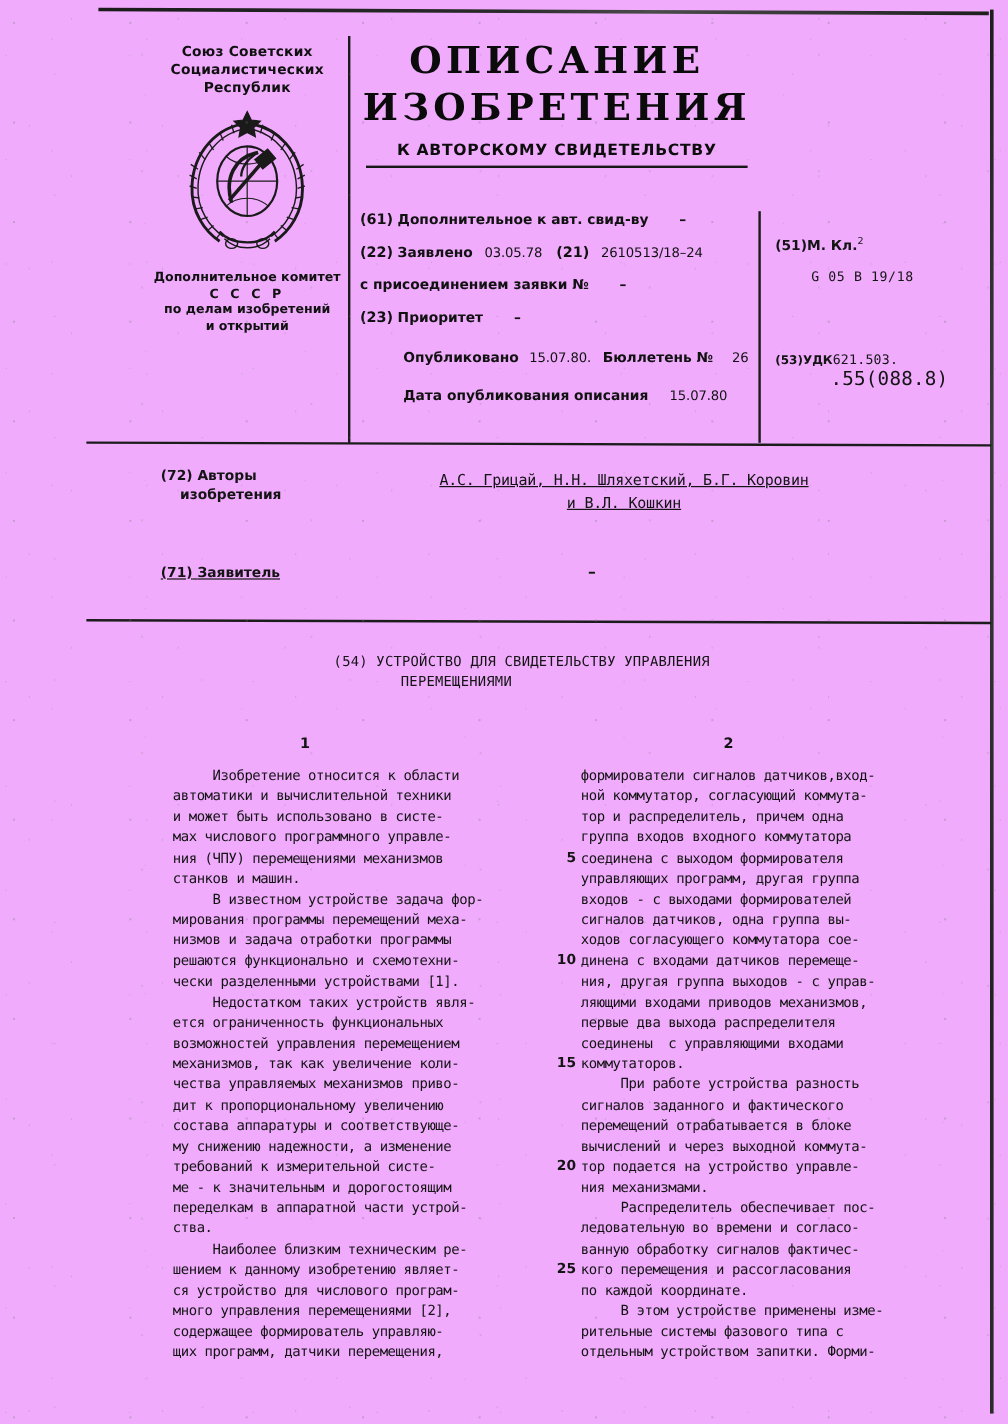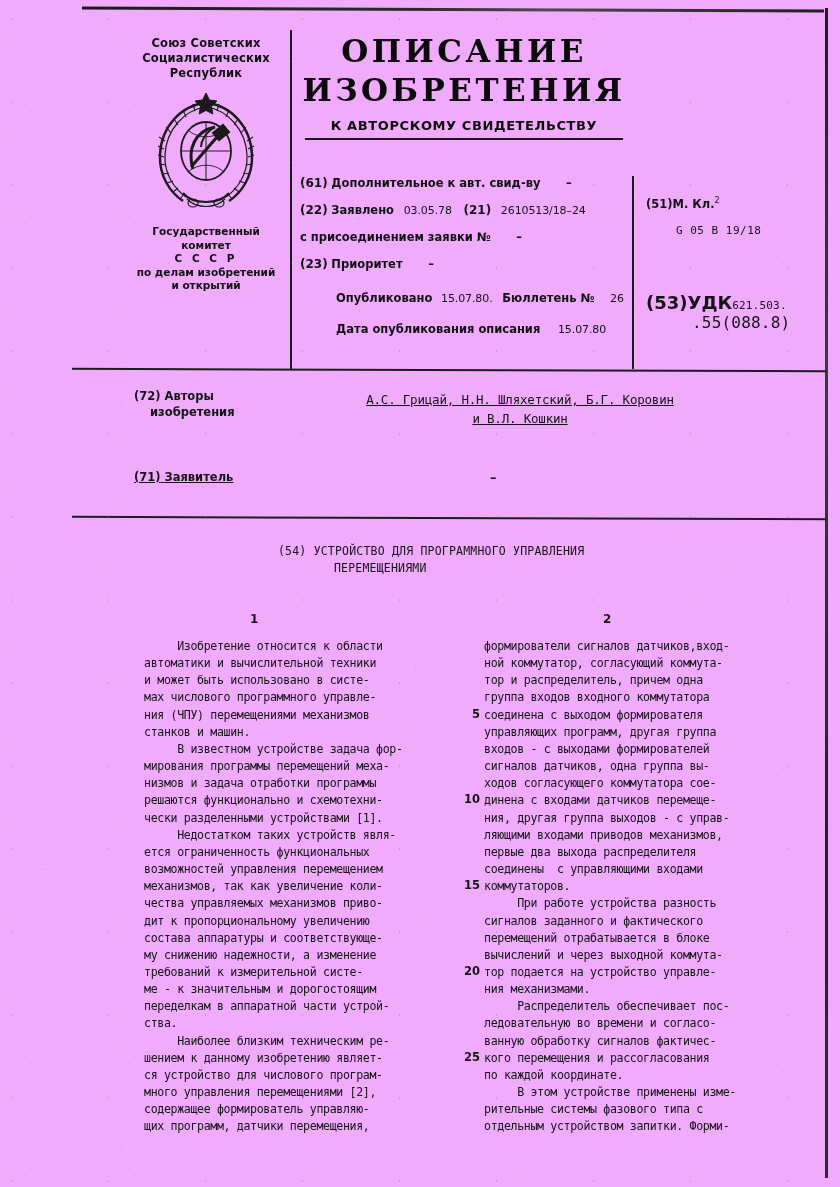--- a/index.html
+++ b/index.html
@@ -161,21 +161,21 @@
   .cls .mk { white-space: nowrap; }
   .cls .sup { font-size: 8px; vertical-align: 5px; }
   .cls .ipc {
     font-family: "DejaVu Sans Mono", monospace;
     font-size: 11px;
     padding-left: 30px;
     margin-top: 13px;
     letter-spacing: .5px;
   }
   .udk { position: absolute; left: 646px; top: 292px; font-size: 11.5px; }
-  .udk .k { font-weight: 700; font-size: 18px; }
+  .udk .k { font-weight: 700; font-size: 10px; }
   .udk .v {
     font-family: "DejaVu Sans Mono", monospace;
     font-size: 11px;
     letter-spacing: .2px;
   }
   .udk .v2 {
     display: block;
     font-family: "DejaVu Sans Mono", monospace;
     font-size: 16px;
     padding-left: 46px;
@@ -332,21 +332,21 @@
         <path d="M53 4 l3.4 7 7.6 1 -5.5 5.4 1.3 7.6 -6.8 -3.6 -6.8 3.6 1.3 -7.6 -5.5 -5.4 7.6 -1 z" fill="#1a1a1a" stroke-width="1"></path>
 
         <path d="M30 104 C40 116 66 116 76 104" stroke-width="2"></path>
         <path d="M34 110 C44 120 62 120 72 110" stroke-width="1.2"></path>
         <ellipse cx="40" cy="114" rx="5" ry="4" stroke-width="1.2"></ellipse>
         <ellipse cx="66" cy="114" rx="5" ry="4" stroke-width="1.2"></ellipse>
       </g>
     </svg>
 
     <div class="cmt">
-      <div>Государственный комитет</div>
+      <div>Дополнительное комитет</div>
       <div class="sp">С С С Р</div>
       <div>по делам изобретений</div>
       <div>и открытий</div>
     </div>
   </div>
 
   <div class="hdr-mid">
     <div class="big-title">ОПИСАНИЕ</div>
     <div class="big-title">ИЗОБРЕТЕНИЯ</div>
     <div class="sub-title">К АВТОРСКОМУ СВИДЕТЕЛЬСТВУ</div>
@@ -411,21 +411,21 @@
   </div>
 
   <div class="appl-lbl">
     <span>(71)</span>
     <span>Заявитель</span>
   </div>
   <div class="appl-val">–</div>
 
   <div class="inv-title">
     <span>(54)</span>
-    <span>УСТРОЙСТВО ДЛЯ ПРОГРАММНОГО УПРАВЛЕНИЯ</span>
+    <span>УСТРОЙСТВО ДЛЯ СВИДЕТЕЛЬСТВУ УПРАВЛЕНИЯ</span>
     <span class="t2">ПЕРЕМЕЩЕНИЯМИ</span>
   </div>
 
   <div class="colnum c1">1</div>
   <div class="colnum c2">2</div>
 
   <div class="col left">     Изобретение относится к области
 автоматики и вычислительной техники
 и может быть использовано в систе-
 мах числового программного управле-

